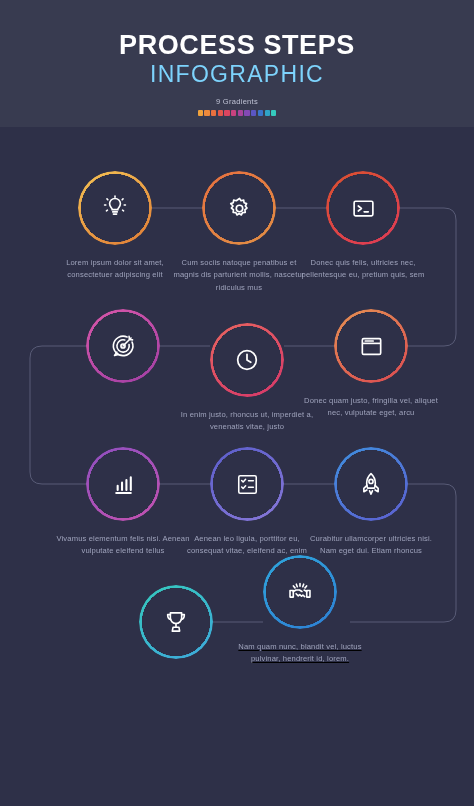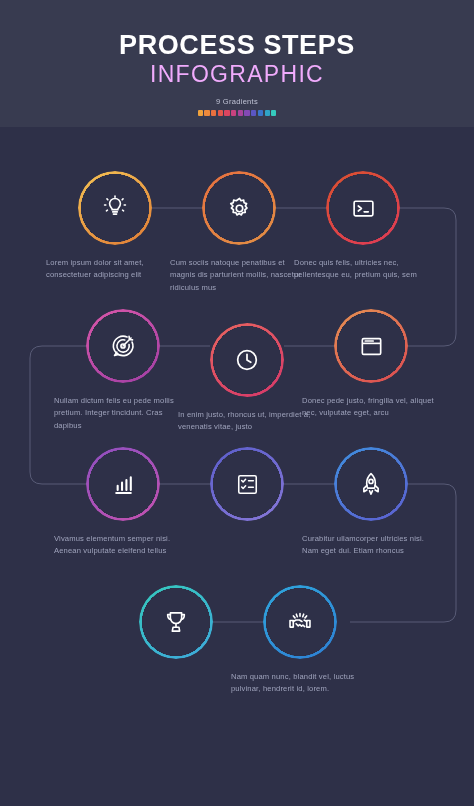--- a/index.html
+++ b/index.html
@@ -19,21 +19,21 @@
     display: flex; flex-direction: column;
     align-items: center; justify-content: flex-start;
     padding-top: 31px;
   }
   .title-main {
     font-size: 27px; font-weight: bold; letter-spacing: 0.6px;
     color: #FFFFFF; line-height: 1.05;
   }
   .title-sub {
     font-size: 23px; font-weight: normal; letter-spacing: 1.3px;
-    color: #f0abfc; line-height: 1.15; margin-top: 2px;
+    color: #7dd3fc; line-height: 1.15; margin-top: 2px;
   }
   .gradients-label {
     font-size: 7.5px; color: #BFC2D4; letter-spacing: 0.3px;
     margin-top: 9px;
   }
   .swatches { display: flex; gap: 1.5px; margin-top: 4px; }
   .swatch { width: 5.2px; height: 6.5px; border-radius: 1px; }
 
   
   #links { position: absolute; left: 0; top: 0; width: 474px; height: 806px; }
@@ -58,20 +58,21 @@
     background: #2E3048;
   }
   .icon {
     position: absolute; inset: 0;
     display: flex; align-items: center; justify-content: center;
     color: #FFFFFF;
   }
   .icon svg { display: block; }
   .caption {
     margin-top: 12px;
+    text-align: center;
     font-size: 7.6px;
     line-height: 1.62;
     color: #9FA3BC;
     letter-spacing: 0.15px;
     padding: 0 6px;
   }
 </style>
 </head>
 <body>
 
@@ -167,21 +168,20 @@
           <div class="icon">
             <svg width="26" height="26" viewBox="0 0 24 24" fill="none" stroke="#fff" stroke-width="1.5" stroke-linecap="round" stroke-linejoin="round">
       <path d="M20.4 8.4a9 9 0 1 1-4.6-4.7"></path>
       <path d="M17.6 10.6a5.7 5.7 0 1 1-4-4.1"></path>
       <circle cx="12" cy="12" r="1.9"></circle>
       <path d="M12 12l7.4-7.4M17.6 3.1l.3 2.9 2.9.3"></path>
       <path d="M6.3 17.7L4.2 20.8l3.5-1"></path>
     </svg>
           </div>
         </div>
-        <div class="caption">Nullam dictum felis eu pede mollis pretium. Integer tincidunt. Cras dapibus</div>
       </div>
       <div class="step" style="left: 172px; top: 323px;">
         <div class="circle-wrap">
           <div class="ring" style="background: linear-gradient(150deg, rgb(232, 101, 95) 0%, rgb(214, 55, 106) 100%);"></div>
           <div class="ring-inner"></div>
           <div class="icon">
             <svg width="26" height="26" viewBox="0 0 24 24" fill="none" stroke="#fff" stroke-width="1.6" stroke-linecap="round" stroke-linejoin="round">
       <circle cx="12" cy="12" r="8.6"></circle>
       <path d="M12 6.8V12l3.5 2.1"></path>
     </svg>
@@ -194,47 +194,48 @@
           <div class="ring" style="background: linear-gradient(150deg, rgb(229, 145, 82) 0%, rgb(219, 74, 82) 100%);"></div>
           <div class="ring-inner"></div>
           <div class="icon">
             <svg width="25" height="25" viewBox="0 0 24 24" fill="none" stroke="#fff" stroke-width="1.6" stroke-linejoin="round">
       <rect x="3.2" y="4.4" width="17.6" height="15.2" rx="1.3"></rect>
       <path d="M3.2 9h17.6"></path>
       <path d="M6 6.7h7.6" stroke-linecap="round"></path>
     </svg>
           </div>
         </div>
-        <div class="caption">Donec pede justo, fringilla vel, aliquet nec, vulputate eget, arcu</div>
+        <div class="caption">Donec quam justo, fringilla vel, aliquet nec, vulputate eget, arcu</div>
       </div>
       <div class="step" style="left: 48px; top: 447px;">
         <div class="circle-wrap">
           <div class="ring" style="background: linear-gradient(150deg, rgb(142, 79, 192) 0%, rgb(196, 82, 176) 100%);"></div>
           <div class="ring-inner"></div>
           <div class="icon">
             <svg width="25" height="25" viewBox="0 0 24 24" fill="none" stroke="#fff" stroke-width="2" stroke-linecap="round">
       <path d="M5 20.2h14"></path>
       <path d="M6.4 17.2v-4M10.6 17.2v-7M14.8 17.2v-9.6M19 17.2V5"></path>
     </svg>
           </div>
         </div>
-        <div class="caption">Vivamus elementum semper nisi. Aenean vulputate eleifend tellus</div>
+        <div class="caption">Vivamus elementum felis nisi. Aenean vulputate eleifend tellus</div>
       </div>
       <div class="step" style="left: 172px; top: 447px;">
         <div class="circle-wrap">
           <div class="ring" style="background: linear-gradient(150deg, rgb(91, 94, 203) 0%, rgb(136, 120, 216) 100%);"></div>
           <div class="ring-inner"></div>
           <div class="icon">
             <svg width="25" height="25" viewBox="0 0 24 24" fill="none" stroke="#fff" stroke-width="1.5" stroke-linecap="round" stroke-linejoin="round">
       <rect x="3.6" y="3.6" width="16.8" height="16.8" rx="1.4"></rect>
       <path d="M6.4 8.2l1.4 1.4 2.4-2.6M6.4 14.4l1.4 1.4 2.4-2.6"></path>
       <path d="M13 8.4h4.6M13 14.6h4.6"></path>
     </svg>
           </div>
         </div>
+        <div class="caption">Aenean leo ligula, porttitor eu, consequat vitae, eleifend ac, enim</div>
       </div>
       <div class="step" style="left: 296px; top: 447px;">
         <div class="circle-wrap">
           <div class="ring" style="background: linear-gradient(150deg, rgb(62, 143, 222) 0%, rgb(94, 95, 208) 100%);"></div>
           <div class="ring-inner"></div>
           <div class="icon">
             <svg width="26" height="26" viewBox="0 0 24 24" fill="none" stroke="#fff" stroke-width="1.5" stroke-linecap="round" stroke-linejoin="round">
       <path d="M12 2.4c2.6 2.4 4 5.6 4 8.9 0 1.7-.3 3.2-.9 4.5H8.9c-.6-1.3-.9-2.8-.9-4.5 0-3.3 1.4-6.5 4-8.9z"></path>
       <circle cx="12" cy="9.6" r="1.9"></circle>
       <path d="M8.3 13.2L5.4 16v3.2l2.8-1.7M15.7 13.2l2.9 2.8v3.2l-2.8-1.7"></path>
@@ -250,21 +251,21 @@
           <div class="ring-inner"></div>
           <div class="icon">
             <svg width="26" height="26" viewBox="0 0 24 24" fill="none" stroke="#fff" stroke-width="1.5" stroke-linecap="round" stroke-linejoin="round">
       <path d="M6.8 3.6h10.4v4.6c0 2.9-2.3 5.2-5.2 5.2S6.8 11.1 6.8 8.2V3.6z"></path>
       <path d="M6.8 5.2H4.3c0 2.4 1.1 4 2.8 4.5M17.2 5.2h2.5c0 2.4-1.1 4-2.8 4.5"></path>
       <path d="M12 13.4v3.4M8.6 20.4h6.8l-.7-3.6H9.3z"></path>
     </svg>
           </div>
         </div>
       </div>
-      <div class="step" style="left: 225px; top: 585px;">
+      <div class="step" style="left: 225px; top: 555px; text-decoration: underline;">
         <div class="circle-wrap">
           <div class="ring" style="background: linear-gradient(150deg, rgb(47, 166, 220) 0%, rgb(46, 127, 212) 100%);"></div>
           <div class="ring-inner"></div>
           <div class="icon">
             <svg width="26" height="26" viewBox="0 0 24 24" fill="none" stroke="#fff" stroke-width="1.5" stroke-linecap="round" stroke-linejoin="round">
       <path d="M2.8 10.6h3v6.1h-3zM18.2 10.6h3v6.1h-3z"></path>
       <path d="M5.8 11.6l2.6-1.5h3.1l2.3 1.4M18.2 11.6l-2.4-1.4"></path>
       <path d="M8.4 13.6l2 1.9 1.4-1.1 1.6 1.5 1.3-1 1.6 1.3"></path>
       <path d="M12 4.1v2.6M8.6 4.8l.9 2.3M15.4 4.8l-.9 2.3M5.9 6.4l1.5 1.8M18.1 6.4l-1.5 1.8"></path>
     </svg>

